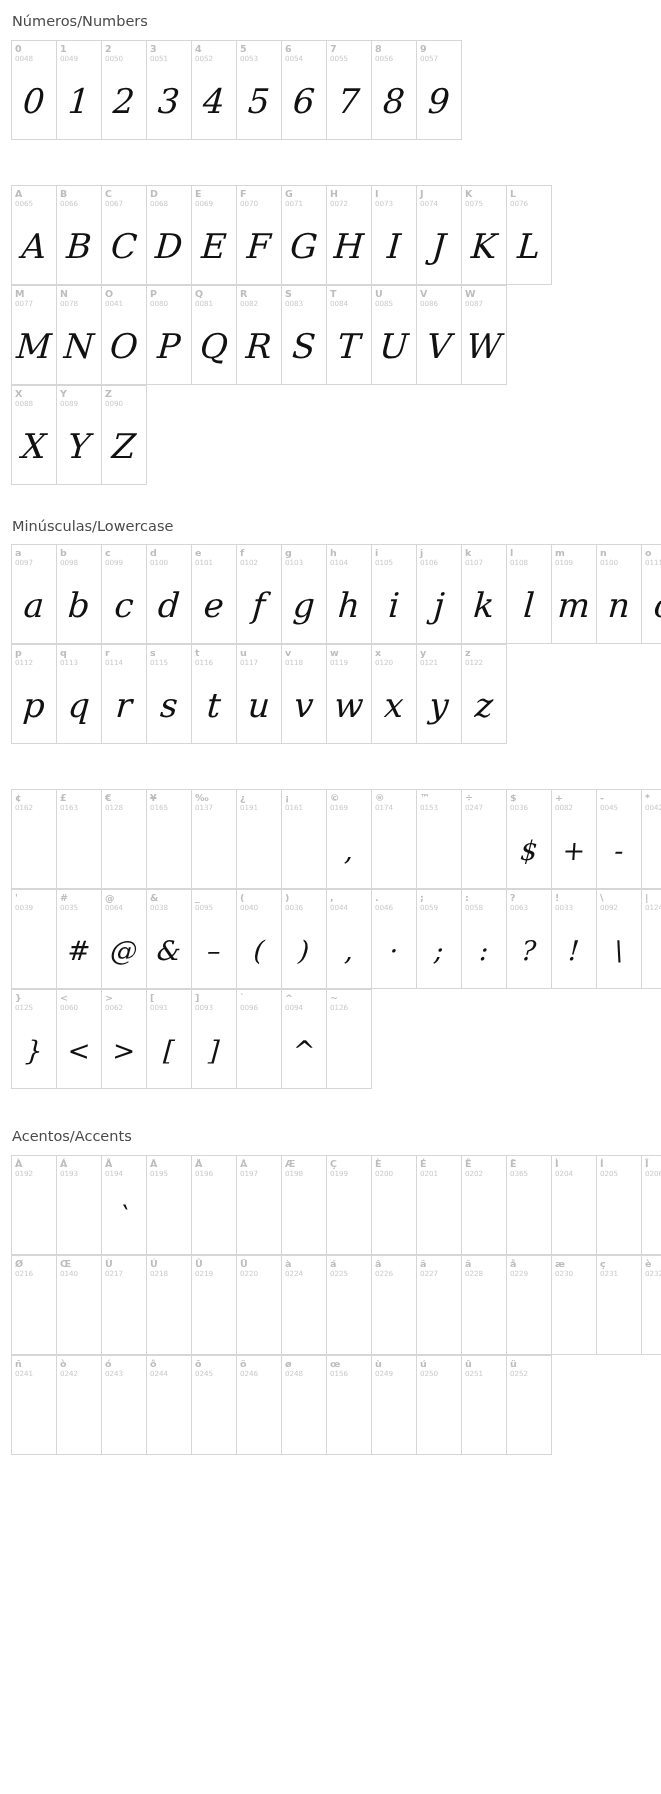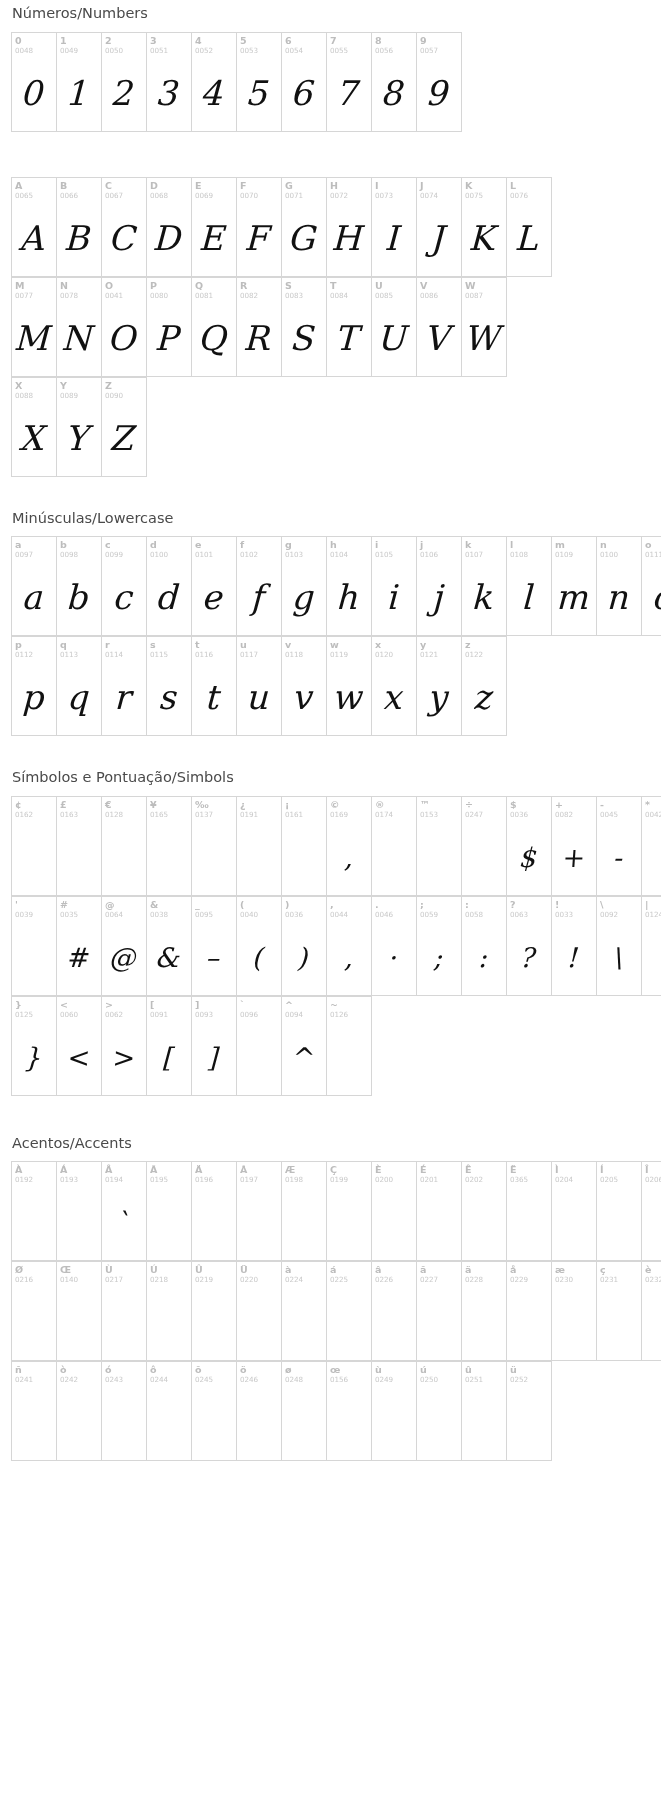--- a/index.html
+++ b/index.html
@@ -8,21 +8,21 @@
     background: #ffffff;
   }
   body {
     width: 661px;
     font-family: "DejaVu Sans", "Liberation Sans", sans-serif;
     color: #3a3a3a;
     -webkit-font-smoothing: antialiased;
   }
   .page {
     width: 560px;
-    padding: 4px 0 20px 0;
+    padding: 12px 0 20px 0;
   }
   .section {
     margin: 0 0 0 0;
   }
   .section-title {
     font-size: 14.5px;
     color: #4a4a4a;
     padding: 0 0 0 12px;
     margin: 0;
     line-height: 1;
@@ -424,21 +424,20 @@
             <div class="cell">
               <span class="ch">z</span>
               <span class="code">0122</span>
               <span class="glyph">z</span>
             </div>
           </div>
         </div>
       </div>
       <div style="height: 34px;"></div>
       <div class="section">
-        <div class="section-title">Símbolos e Pontuação/Simbols</div>
         <div class="rows">
           <div class="row">
             <div class="cell">
               <span class="ch">¢</span>
               <span class="code">0162</span>
               <span class="glyph small"></span>
             </div>
             <div class="cell">
               <span class="ch">£</span>
               <span class="code">0163</span>

